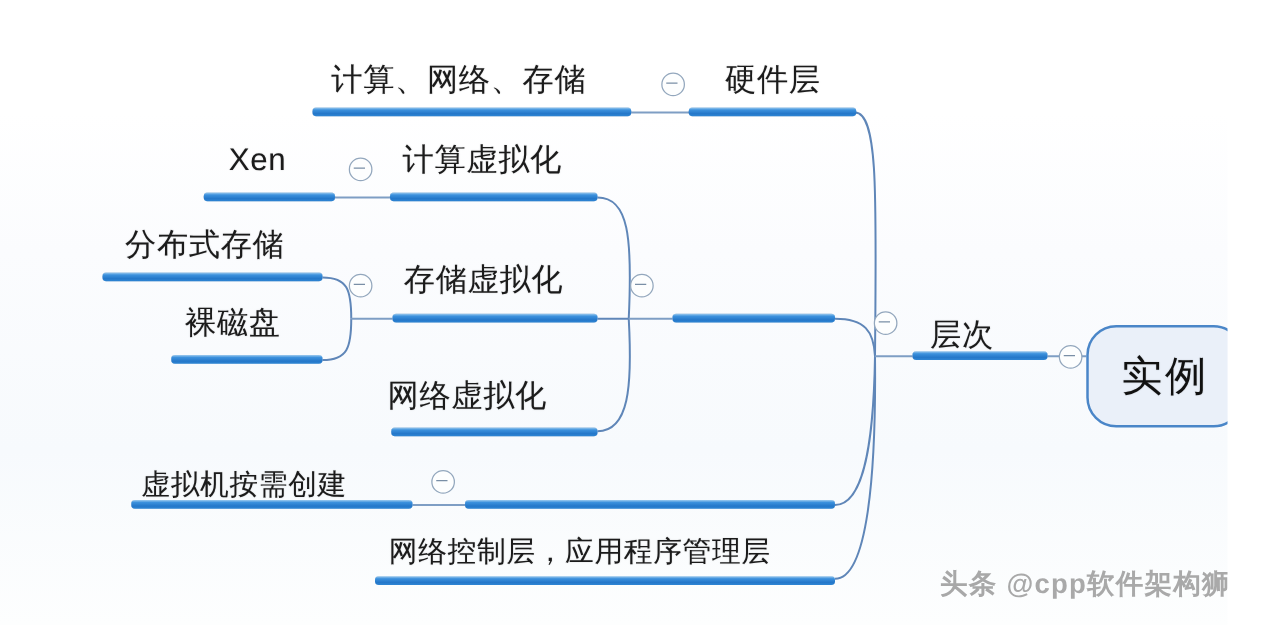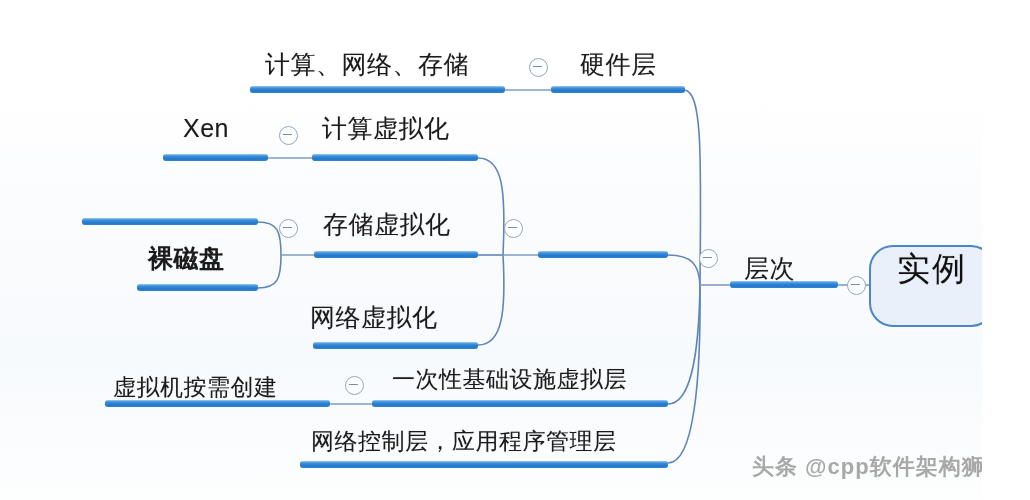--- a/index.html
+++ b/index.html
@@ -66,28 +66,28 @@
     top: 7px;
     width: 9px;
     height: 1px;
     background: #7a8fa6;
   }
 
   
   #root-node {
     position: absolute;
     left: 869px;
-    top: 245px;
+    top: 260px;
     width: 122px;
     height: 78px;
     border: 2.5px solid #4a86c8;
     border-radius: 24px;
     background: #eaf0f9;
     display: flex;
-    align-items: flex-start;
+    align-items: center;
     justify-content: center;
   }
   #root-node .label {
     font-size: 33px;
     color: #111;
     letter-spacing: 2px;
     text-shadow: 0 0 1px rgba(70,70,70,0.4);
   }
 
   
@@ -153,23 +153,26 @@
     <span class="label">Xen</span>
   </div>
   <div class="bar" style="left:163px; top:154px; width:105px;"></div>
 
   <div class="toggle" style="left:279px; top:126px;"></div>
   <div class="node" style="left:322px; top:116px;">
     <span class="label">计算虚拟化</span>
   </div>
   <div class="bar" style="left:312px; top:154px; width:166px;"></div>
 
+  <div class="node" style="left:100px; top:184px;">
+    <span class="label">分布式存储</span>
+  </div>
   <div class="bar" style="left:82px; top:218px; width:176px;"></div>
 
-  <div class="node" style="left:148px; top:246px;font-weight:bold;">
+  <div class="node" style="left:148px; top:246px;">
     <span class="label">裸磁盘</span>
   </div>
   <div class="bar" style="left:137px; top:284px; width:121px;"></div>
 
   <div class="toggle" style="left:279px; top:219px;"></div>
   <div class="node" style="left:323px; top:212px;">
     <span class="label">存储虚拟化</span>
   </div>
   <div class="bar" style="left:314px; top:251px; width:164px;"></div>
 
@@ -180,23 +183,20 @@
 
   <div class="toggle" style="left:504px; top:219px;"></div>
   <div class="bar" style="left:538px; top:251px; width:130px;"></div>
 
   <div class="node small" style="left:113px; top:376px;">
     <span class="label">虚拟机按需创建</span>
   </div>
   <div class="bar" style="left:105px; top:400px; width:225px;"></div>
 
   <div class="toggle" style="left:345px; top:376px;"></div>
-  <div class="node small" style="left:392px; top:368px;">
-    <span class="label">一次性基础设施虚拟层</span>
-  </div>
   <div class="bar" style="left:372px; top:400px; width:296px;"></div>
 
   <div class="node small" style="left:311px; top:430px;text-align:right;">
     <span class="label">网络控制层，应用程序管理层</span>
   </div>
   <div class="bar" style="left:300px; top:461px; width:368px;"></div>
 
   <div class="toggle" style="left:699px; top:249px;"></div>
   <div class="node" style="left:744px; top:256px;">
     <span class="label">层次</span>

